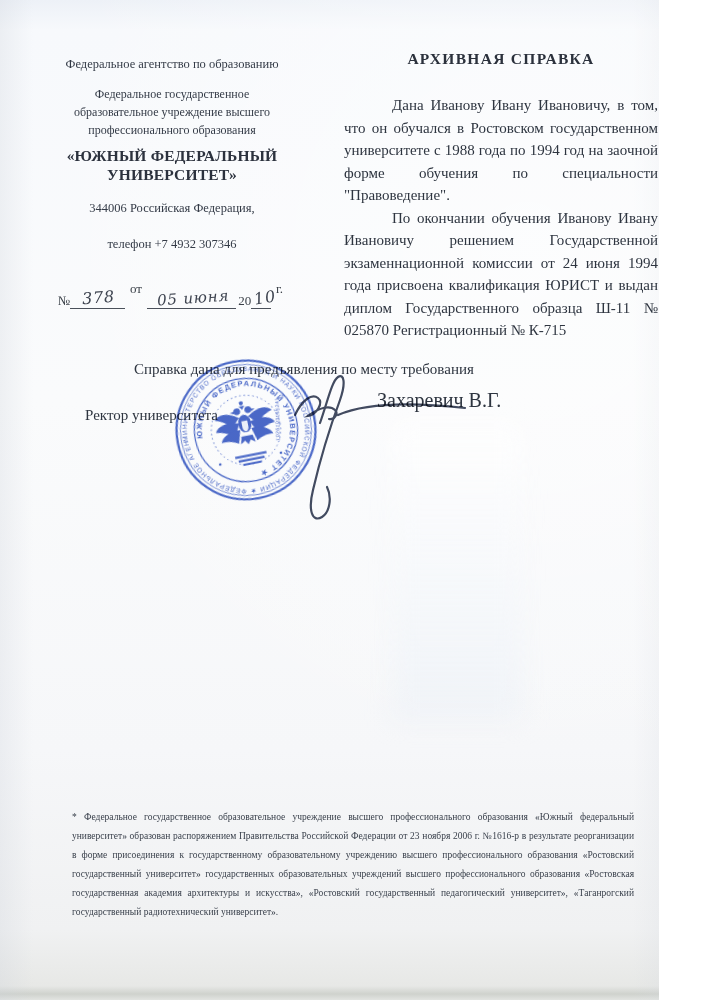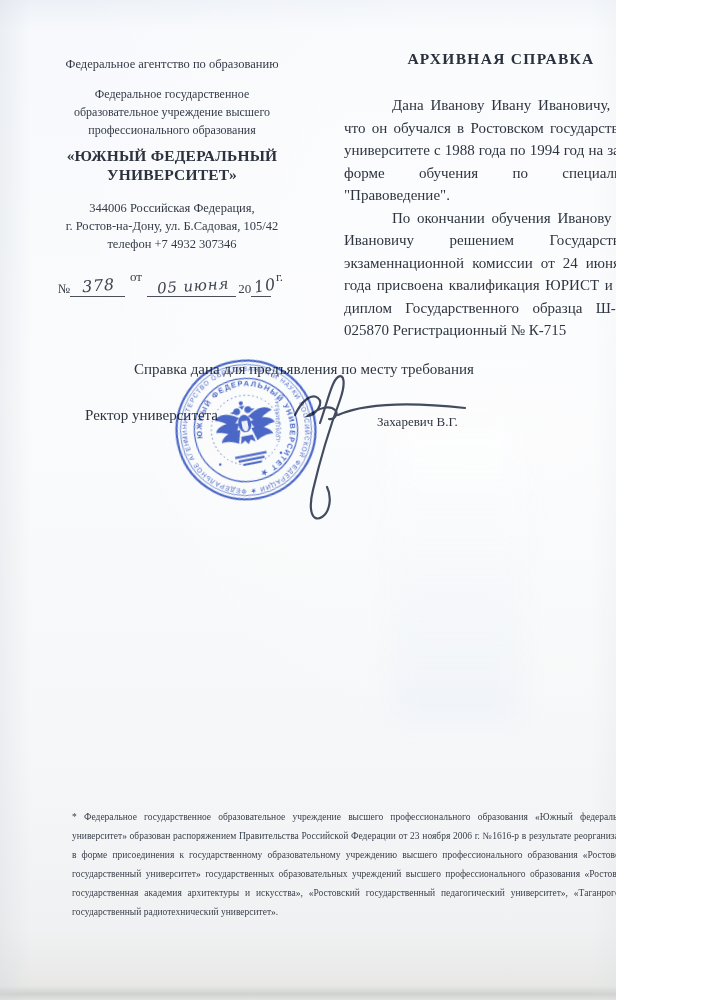--- a/index.html
+++ b/index.html
@@ -1,56 +1,57 @@
 <!DOCTYPE html>
 <html><head>
 <meta charset="utf-8">
 <style>
   html,body{margin:0;padding:0;background:#ffffff;}
   .page{
     position:relative;width:616px;height:1000px;overflow:hidden;
     font-family:"Liberation Serif", serif;color:#2e3540;
     background:
       linear-gradient(180deg,#edf1f7 0%,#f7f9fc 3%,#fafbfc 40%,#f6f7f9 75%,#f0f1f2 93%,#e7e8e6 98.6%,#cfd2cd 99.4%,#e2e4e1 100%);
+    padding-left: 43px;
   }
   .page::before{
     content:"";position:absolute;inset:0;pointer-events:none;
     background:
       radial-gradient(130% 90% at 80% 25%, rgba(255,255,255,0.55), rgba(255,255,255,0) 60%),
       linear-gradient(90deg, rgba(205,210,218,0.28), rgba(255,255,255,0) 5%),
       linear-gradient(270deg, rgba(214,218,224,0.20), rgba(255,255,255,0) 4%);
   }
   .watermark{
     position:absolute;left:392px;top:420px;width:130px;height:300px;
     background:linear-gradient(180deg, rgba(255,255,255,0.65), rgba(232,238,246,0.45));
     filter:blur(12px);pointer-events:none;
   }
   
   .header-left{position:absolute;left:56px;top:56px;width:232px;text-align:center;}
   .agency{font-size:12.5px;line-height:16px;margin:0 0 13px 0;color:#343b47;}
   .institution{font-size:12px;line-height:18px;margin:0 0 7px 0;color:#343b47;font-family:Liberation Serif, serif;}
   .university{font-weight:bold;font-size:15.5px;line-height:19px;margin:0 auto 15px auto;max-width:225px;color:#2c323e;letter-spacing:0.2px;}
-  .address{font-size:12.5px;line-height:18px;margin:0 0 4px 0;color:#343b47;}
+  .address{font-size:12.5px;line-height:18px;margin:0 0 16px 0;color:#343b47;}
   .refline{display:flex;align-items:flex-end;font-size:13px;color:#3a4048;text-align:left;margin-left:2px;white-space:nowrap;}
   .blank{display:inline-block;border-bottom:1.1px solid #4a505a;height:15px;position:relative;}
   .blank.w70{width:72px;}  .blank.w120{width:118px;margin-right:2px;} .blank.w26{width:26px;}
   .hand{
     position:absolute;bottom:1px;font-style:italic;font-size:15px;color:#3e4450;
     font-family:"DejaVu Serif", serif;letter-spacing:0.8px;transform:rotate(-4deg);white-space:nowrap;
   }
   .hand.no{left:12px;font-size:16px;} .hand.date{left:10px;} .hand.yr{left:3px;font-size:16px;transform:rotate(-10deg);}
   .ref-gap{margin:12px 5px;}
   
   .right-col{position:absolute;left:344px;top:50px;width:314px;}
   .doc-title{text-align:center;font-weight:bold;font-size:15.5px;letter-spacing:1.3px;color:#2b313c;margin:0 0 26px 0;}
   .body-par{text-align:justify;font-size:15px;line-height:22.5px;text-indent:48px;margin:0;color:#2e3540;}
   
   .statement{position:absolute;left:134px;top:361px;font-size:15px;color:#2e3540;z-index:1;text-align:right;}
   .rector{position:absolute;left:85px;top:407px;font-size:15px;color:#2e3540;z-index:1;}
-  .signer-name{position:absolute;left:377px;top:414px;font-size:13px;color:#2e3540;z-index:1;}
+  .signer-name{position:absolute;left:377px;top:389px;font-size:20px;color:#2e3540;z-index:1;}
   
   .stamp-wrap{position:absolute;left:171px;top:355px;width:150px;height:150px;z-index:2;
     mix-blend-mode:multiply;opacity:0.92;filter:blur(0.35px);transform:rotate(-11deg);}
   .sig-wrap{position:absolute;left:280px;top:345px;width:200px;height:200px;z-index:3;
     mix-blend-mode:multiply;opacity:0.9;}
   
   .footnote{position:absolute;left:72px;top:808px;width:562px;font-size:9.5px;line-height:19px;
     text-align:justify;color:#3a414c;}
 </style>
 </head>
@@ -58,21 +59,21 @@
 
 <div class="page">
   <div class="watermark"></div>
 
   <div class="header-left">
     <p class="agency">Федеральное агентство по образованию</p>
     <p class="institution">Федеральное государственное образовательное учреждение высшего профессионального образования</p>
     <p class="university">«ЮЖНЫЙ ФЕДЕРАЛЬНЫЙ УНИВЕРСИТЕТ»</p>
     <p class="address">
       <span>344006 Российская Федерация,</span><br>
-      <span>г. Ростов-на-Дону, ул. Б.Садовая, 105/42</span><br>
+      <br>
       <span>телефон +7 4932 307346</span>
     </p>
     <div class="refline">
       <span>№</span>
       <span class="blank w70">
         <span class="hand no">378</span>
       </span>
       <span class="ref-gap">от</span>
       <span class="blank w120">
         <span class="hand date">05 июня</span>

